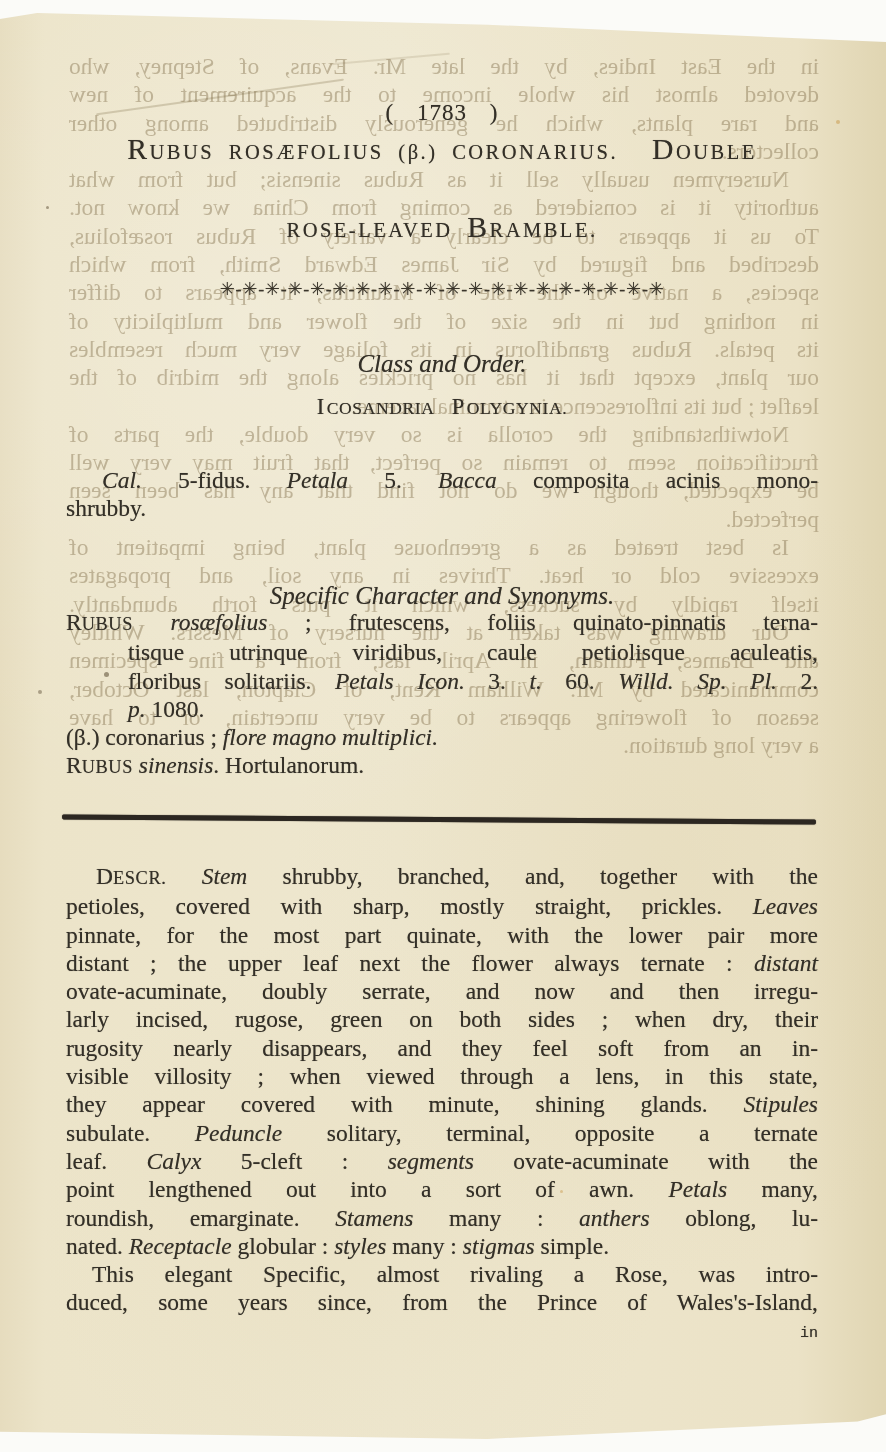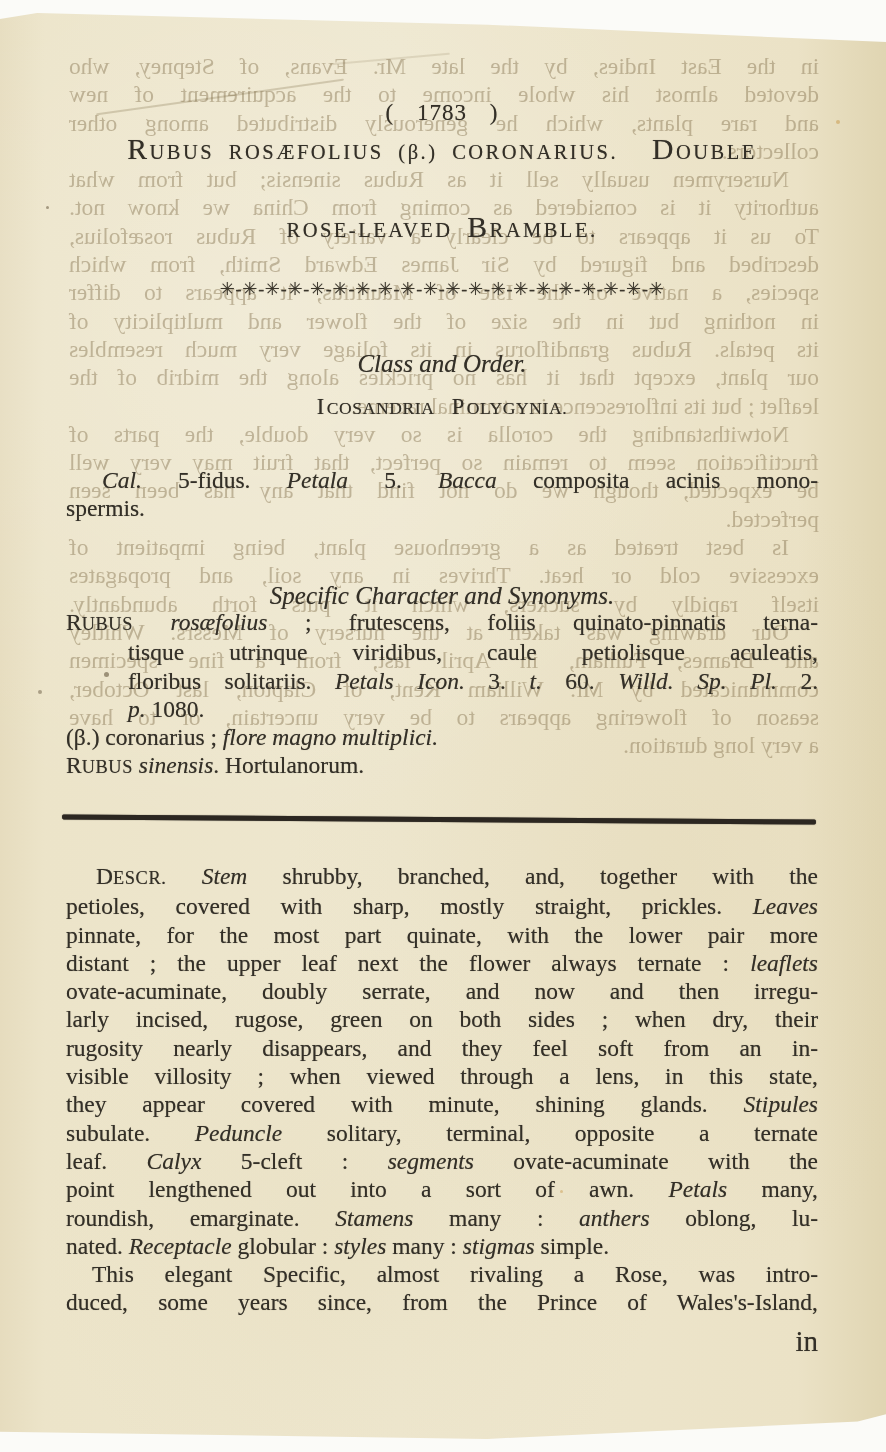--- a/index.html
+++ b/index.html
@@ -49,21 +49,21 @@
   .h3{top:422px;}
   .h4{top:554px;}
   .textblock{position:absolute;left:66px;width:752px;font-size:23.5px;line-height:28.3px;}
   .gen{top:466px;}
   .spec{top:608px;}
   .descr{top:862px;}
   .line{text-align:justify;}
   .line.fill{text-align-last:justify;}
   .rule{position:absolute;left:62px;top:817px;width:754px;height:4.5px;background:#2c2721;border-radius:2px/3px;
         transform:rotate(0.4deg);box-shadow:0 0 1px rgba(44,39,33,.8);}
-  .catchword{top:1297px;text-align:right;font-size:29px;}
+  .catchword{top:1297px;text-align:right;font-size:15px;font-family:Liberation Mono, monospace;}
   i{font-style:italic;}
 </style>
 </head>
 <body>
 
 <div class="scene">
 
   <div class="paper"></div>
 
   <div class="crease c1"></div>
@@ -112,40 +112,40 @@
     </div>
     <div class="center title2">ROSE-LEAVED <span class="bc">B</span>RAMBLE.</div>
 
     <div class="center ornament">✳-✳-✳-✳-✳-✳-✳-✳-✳-✳-✳-✳-✳-✳-✳-✳-✳-✳-✳-✳</div>
 
     <div class="center h-it h1">Class and Order.</div>
     <div class="center h2">I<span class="sc">COSANDRIA</span> P<span class="sc">OLYGYNIA.</span></div>
 
     <div class="textblock gen">
         <div class="line fill" style="padding-left: 36px;"><i>Cal.</i> 5-fidus.  <i>Petala</i> 5.  <i>Bacca</i> composita acinis mono-</div>
-        <div class="line">spermis.</div>
+        <div class="line">shrubby.</div>
       </div>
 
     <div class="center h-it h4">Specific Character and Synonyms.</div>
     <div class="textblock spec">
         <div class="line fill">R<span class="sc">UBUS</span> <i>rosæfolius</i> ;  frutescens, foliis quinato-pinnatis terna-</div>
         <div class="line fill" style="padding-left: 62px;">tisque utrinque viridibus, caule petiolisque aculeatis,</div>
         <div class="line fill" style="padding-left: 62px;">floribus solitariis.  <i>Petals Icon.</i> 3. <i>t.</i> 60.  <i>Willd. Sp. Pl.</i> 2.</div>
         <div class="line" style="padding-left: 62px;"><i>p.</i> 1080.</div>
         <div class="line">(β.) coronarius ;  <i>flore magno multiplici.</i></div>
         <div class="line">R<span class="sc">UBUS</span> <i>sinensis</i>.  Hortulanorum.</div>
       </div>
 
     <div class="rule"></div>
 
     <div class="textblock descr">
         <div class="line fill" style="padding-left: 30px;">D<span class="sc">ESCR.</span>  <i>Stem</i> shrubby, branched, and, together with the</div>
         <div class="line fill">petioles, covered with sharp, mostly straight, prickles.  <i>Leaves</i></div>
         <div class="line fill">pinnate, for the most part quinate, with the lower pair more</div>
-        <div class="line fill">distant ;  the upper leaf next the flower always ternate :  <i>leaflets</i></div>
+        <div class="line fill">distant ;  the upper leaf next the flower always ternate :  <i>distant</i></div>
         <div class="line fill">ovate-acuminate, doubly serrate, and now and then irregu-</div>
         <div class="line fill">larly incised, rugose, green on both sides ;  when dry, their</div>
         <div class="line fill">rugosity nearly disappears, and they feel soft from an in-</div>
         <div class="line fill">visible villosity ;  when viewed through a lens, in this state,</div>
         <div class="line fill">they appear covered with minute, shining glands.  <i>Stipules</i></div>
         <div class="line fill">subulate.  <i>Peduncle</i> solitary, terminal, opposite a ternate</div>
         <div class="line fill">leaf.  <i>Calyx</i> 5-cleft :  <i>segments</i> ovate-acuminate with the</div>
         <div class="line fill">point lengthened out into a sort of awn.  <i>Petals</i> many,</div>
         <div class="line fill">roundish, emarginate.  <i>Stamens</i> many :  <i>anthers</i> oblong, lu-</div>
         <div class="line">nated.  <i>Receptacle</i> globular :  <i>styles</i> many :  <i>stigmas</i> simple.</div>

